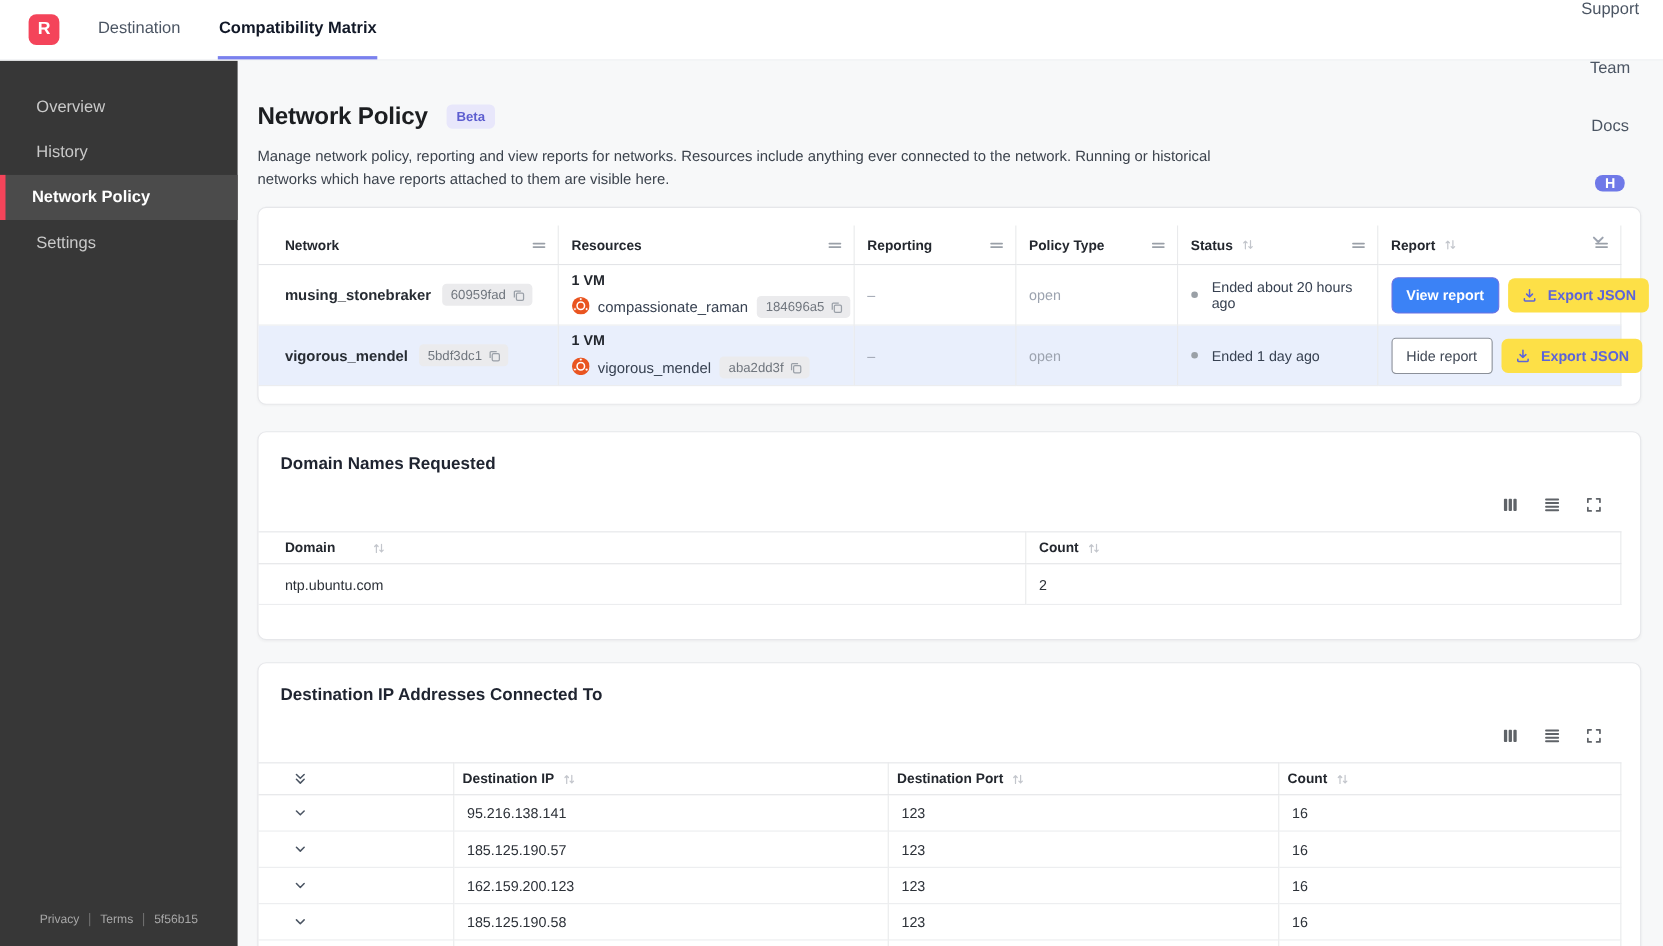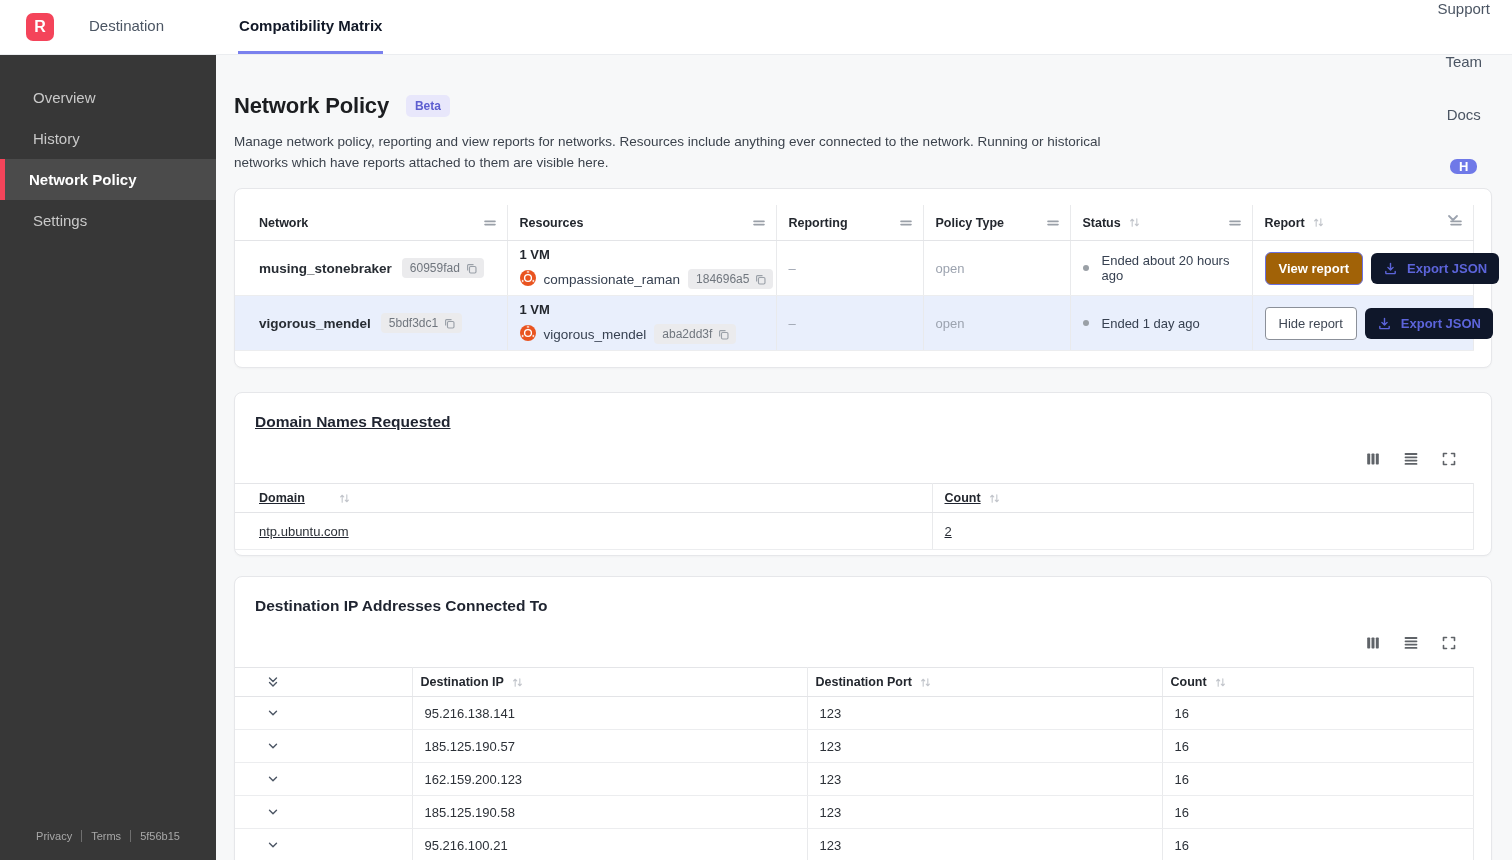--- a/index.html
+++ b/index.html
@@ -8,21 +8,21 @@
 
   
   .topnav { position:absolute; left:0; top:0; width:1512px; height:55px; background:#fff;
     border-bottom:1px solid #ebedf0; display:flex; align-items:stretch; z-index:5; }
   .logo { width:28px; height:28px; background:#f4445a; border-radius:7px; color:#fff;
     font-weight:800; font-size:16px; display:flex; align-items:center; justify-content:center;
     align-self:center; margin:0 34px 0 26px; }
   .tabs { display:flex; gap:33px; }
   .tab { display:flex; align-items:center; padding:0 1px; font-size:15px; color:#4b5563;
     border-bottom:3px solid transparent; cursor:pointer; }
-  .tab.active { color:#111827; font-weight:700; border-bottom-color:#7a81ee;margin-left:40px; }
+  .tab.active { color:#111827; font-weight:700; border-bottom-color:#7a81ee; }
   .nav-right { margin-left:auto; display:flex; align-items:center; gap:36px; padding-right:22px;flex-direction:column; }
   .nav-link { font-size:15px; color:#4b5563; cursor:pointer; }
   .avatar { width:27px; height:27px; border-radius:7px; background:#6f79e8; color:#fff;
     font-size:13px; font-weight:700; display:flex; align-items:center; justify-content:center; }
   .nav-caret { color:#9ca3af; display:flex; align-items:center; margin-left:-22px; }
 
   
   .sidebar { position:absolute; left:0; top:55px; width:216px; height:805px; background:#373737; }
   .side-items { padding-top:22px; }
   .side-item { height:41px; display:flex; align-items:center; padding-left:28px;
@@ -41,21 +41,21 @@
     padding:38px 20px 0 18px; overflow:hidden; }
   .page-head { display:flex; align-items:center; gap:17px; }
   .page-title { font-size:22px; font-weight:800; color:#1c1e21; letter-spacing:-.2px; }
   .beta { background:#e8e7fb; color:#5d5ed0; font-size:12px; font-weight:600;
     padding:4px 9px; border-radius:5px; }
   .page-desc { margin-top:13px; max-width:880px; font-size:13.5px; line-height:1.55; color:#3c434d; }
 
   .card { background:#fff; border:1px solid #e6e7ea; border-radius:8px;
     box-shadow:0 1px 2px rgba(20,24,40,.03); }
   .card1 { margin-top:14px; padding:16px 0; }
-  .card2 { margin-top:24px; padding:20px 0 5px;text-decoration:underline; }
+  .card2 { margin-top:24px; padding:20px 0 31px; }
   .card3 { margin-top:20px; padding:20px 0 40px; }
   .card-title { font-size:15.5px; font-weight:700; color:#1f2430; padding-left:20px; }
   .toolbar { display:flex; justify-content:flex-end; align-items:center; gap:22px;
     margin:20px 34px 16px 0; color:#5f6368; }
   .toolbar .tb { cursor:pointer; display:flex; }
 
   table { border-collapse:collapse; table-layout:fixed; width:calc(100% - 17px); }
   th, td { text-align:left; vertical-align:middle; }
   th { font-size:12.5px; font-weight:700; color:#23272e; }
   td { font-size:13px; color:#2c3138; }
@@ -81,24 +81,24 @@
     border-radius:4px; padding:3px 6px 3px 8px; font-size:12px; color:#70767e; }
   .copy-ic { color:#9aa0a8; display:flex; cursor:pointer; }
   .res-count { font-size:13px; font-weight:700; color:#23272e; margin-bottom:7px; }
   .res-line { display:flex; align-items:center; gap:8px; font-size:13.5px; color:#374151; }
   .muted { color:#9ca3af; }
   .status-line { display:flex; align-items:center; gap:13px; font-size:13px; color:#374151; }
   .dot { width:6px; height:6px; border-radius:50%; background:#9aa0a6; flex:0 0 auto; }
   .report-line { display:flex; align-items:center; gap:8px; }
   .btn { font-family:inherit; font-size:13px; font-weight:600; border-radius:6px;
     padding:8px 13px; cursor:pointer; white-space:nowrap; }
-  .btn-primary { background:#a16207; color:#fff; border:1px solid #6a71e2; }
+  .btn-primary { background:#3b82f6; color:#fff; border:1px solid #6a71e2; }
   .btn-outline { background:#fff; color:#3f4754; border:1px solid #8b9099; border-radius:4px;
     font-weight:400; }
-  .btn-export { background:#0f172a; color:#5c64da; border:none; display:inline-flex;
+  .btn-export { background:#fde047; color:#5c64da; border:none; display:inline-flex;
     align-items:center; gap:9px; padding:8px 12px;justify-content:space-between; }
 
   
   .stable thead th { height:29px; }
   .stable tbody td { height:37px; padding-left:12px; }
   .stable tbody td.c-first { padding-left:24px; }
   .dtable tbody td { height:33px; }
   .exp-cell { padding-left:31px !important; color:#4b5563; }
   .exp-ic { display:flex; cursor:pointer; color:#4b5563; width:14px; }
 </style>

